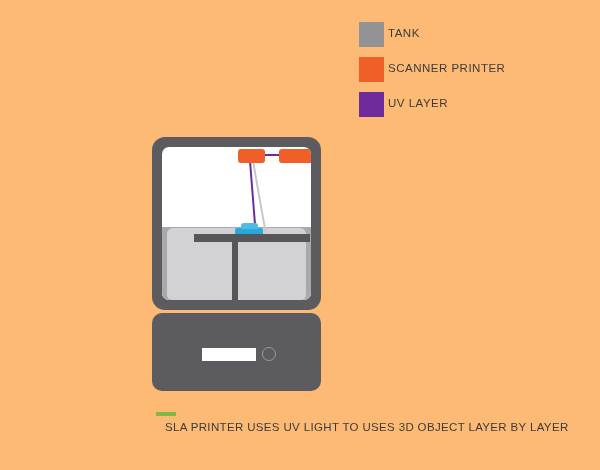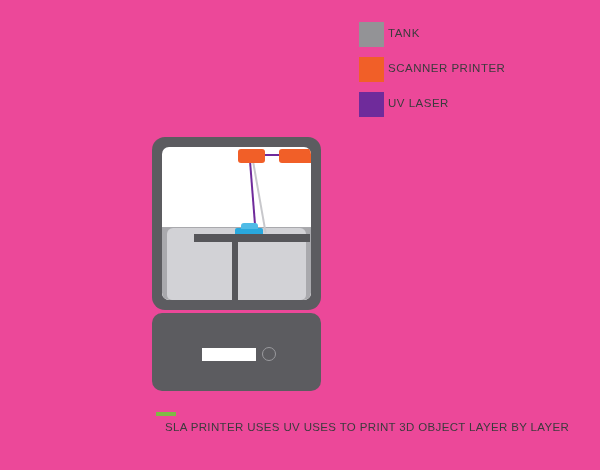--- a/index.html
+++ b/index.html
@@ -2,21 +2,21 @@
 <html><head>
 <meta charset="utf-8">
 <style>
   * { margin:0; padding:0; box-sizing:border-box; }
   html, body {
     width:600px; height:470px;
     background:#ffffff;
     font-family:"Liberation Sans", sans-serif;
     overflow:hidden;
   }
-  #stage { position:relative; width:600px; height:470px; background:#ec4899; }
+  #stage { position:relative; width:600px; height:470px; background:#fdba74; }
 
   
   .legend { position:absolute; left:359px; top:22px; }
   .legend-row { position:relative; height:35px; }
   .legend-swatch {
     position:absolute; left:0; width:25px; height:25px;
   }
   .legend-label {
     position:absolute; left:29px; top:5px;
     font-size:11.5px; letter-spacing:0.5px;
@@ -161,21 +161,21 @@
       <div class="legend-label">TANK</div>
     </div>
 
     <div class="legend-row">
       <div class="legend-swatch" style="background:#f15f28;"></div>
       <div class="legend-label">SCANNER PRINTER</div>
     </div>
 
     <div class="legend-row">
       <div class="legend-swatch" style="background:#6f2b9b;"></div>
-      <div class="legend-label">UV LASER</div>
+      <div class="legend-label">UV LAYER</div>
     </div>
 
   </div>
 
   <div class="printer-upper">
     <div class="printer-chamber">
 
       <div class="tank-outer"></div>
       <div class="tank-inner"></div>
       <div class="tank-divider"></div>
@@ -195,15 +195,15 @@
 
     </div>
   </div>
 
   <div class="printer-base">
     <div class="base-slot"></div>
     <div class="base-knob"></div>
   </div>
 
   <div class="caption-dash" style="background: rgb(127, 185, 69);"></div>
-  <div class="caption-text">SLA PRINTER USES UV USES TO PRINT 3D OBJECT LAYER BY LAYER</div>
+  <div class="caption-text">SLA PRINTER USES UV LIGHT TO USES 3D OBJECT LAYER BY LAYER</div>
 
 </div>
 
 </body></html>

